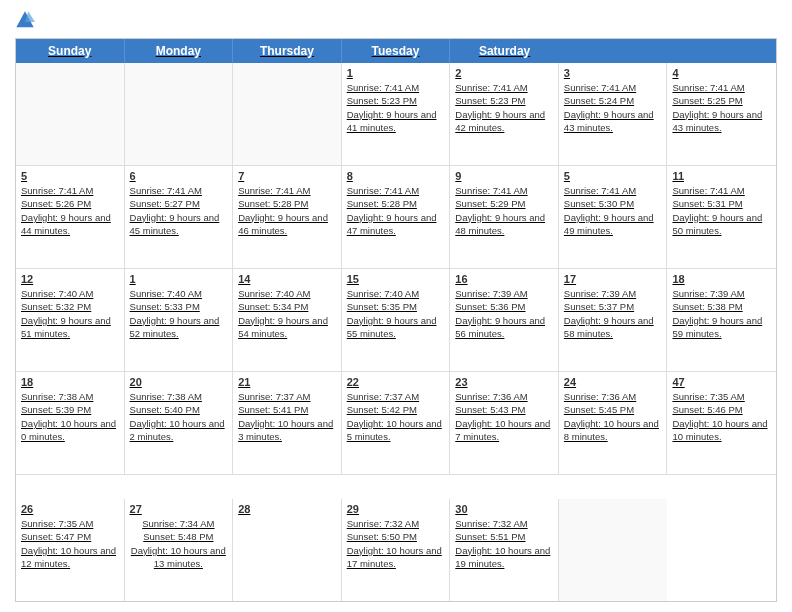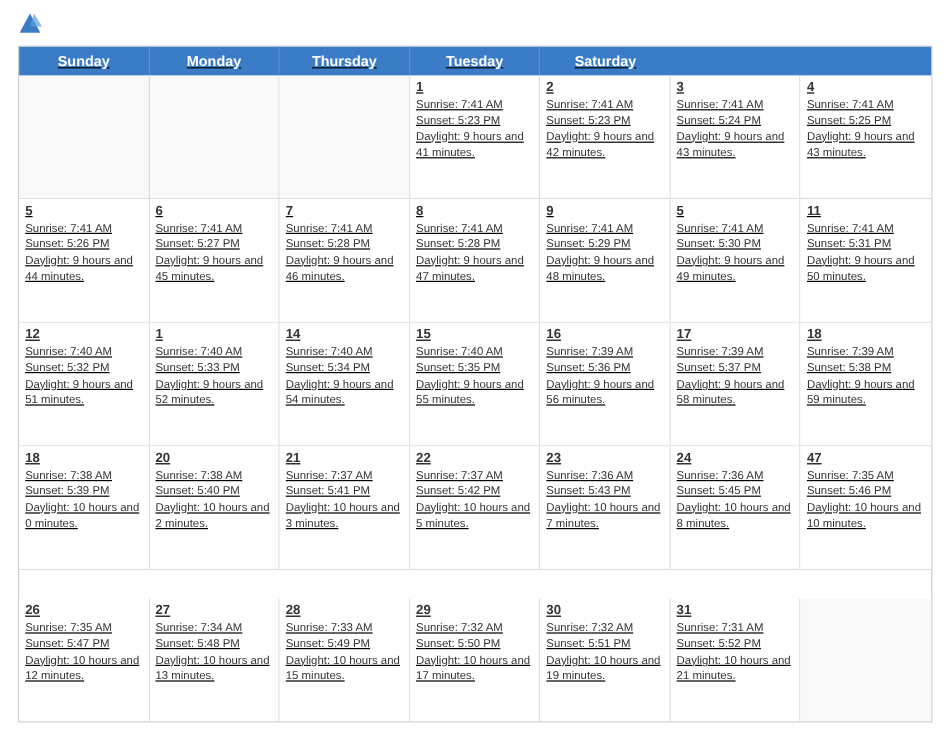--- a/index.html
+++ b/index.html
@@ -300,45 +300,36 @@
         </div>
         <div class="cal-row">
           <div class="cal-cell">
             <span class="day-num">26</span>
             <div class="day-info" style="white-space: pre-line;">Sunrise: 7:35 AM
 Sunset: 5:47 PM
 Daylight: 10 hours and 12 minutes.</div>
           </div>
           <div class="cal-cell">
             <span class="day-num">27</span>
-            <div class="day-info" style="white-space: pre-line;">Sunrise: 7:34 AM
+            <div class="day-info" style="white-space: pre-line; text-align: center;">Sunrise: 7:34 AM
 Sunset: 5:48 PM
 Daylight: 10 hours and 13 minutes.</div>
           </div>
           <div class="cal-cell">
             <span class="day-num">28</span>
-            <div class="day-info" style="white-space: pre-line;">Sunrise: 7:33 AM
-Sunset: 5:49 PM
-Daylight: 10 hours and 15 minutes.</div>
           </div>
           <div class="cal-cell">
             <span class="day-num">29</span>
             <div class="day-info" style="white-space: pre-line;">Sunrise: 7:32 AM
 Sunset: 5:50 PM
 Daylight: 10 hours and 17 minutes.</div>
           </div>
           <div class="cal-cell">
             <span class="day-num">30</span>
             <div class="day-info" style="white-space: pre-line;">Sunrise: 7:32 AM
 Sunset: 5:51 PM
 Daylight: 10 hours and 19 minutes.</div>
-          </div>
-          <div class="cal-cell">
-            <span class="day-num">31</span>
-            <div class="day-info" style="white-space: pre-line;">Sunrise: 7:31 AM
-Sunset: 5:52 PM
-Daylight: 10 hours and 21 minutes.</div>
           </div>
           <div class="cal-cell empty"></div>
         </div>
       </div>
   </div>
 </div>
 
 </body></html>

